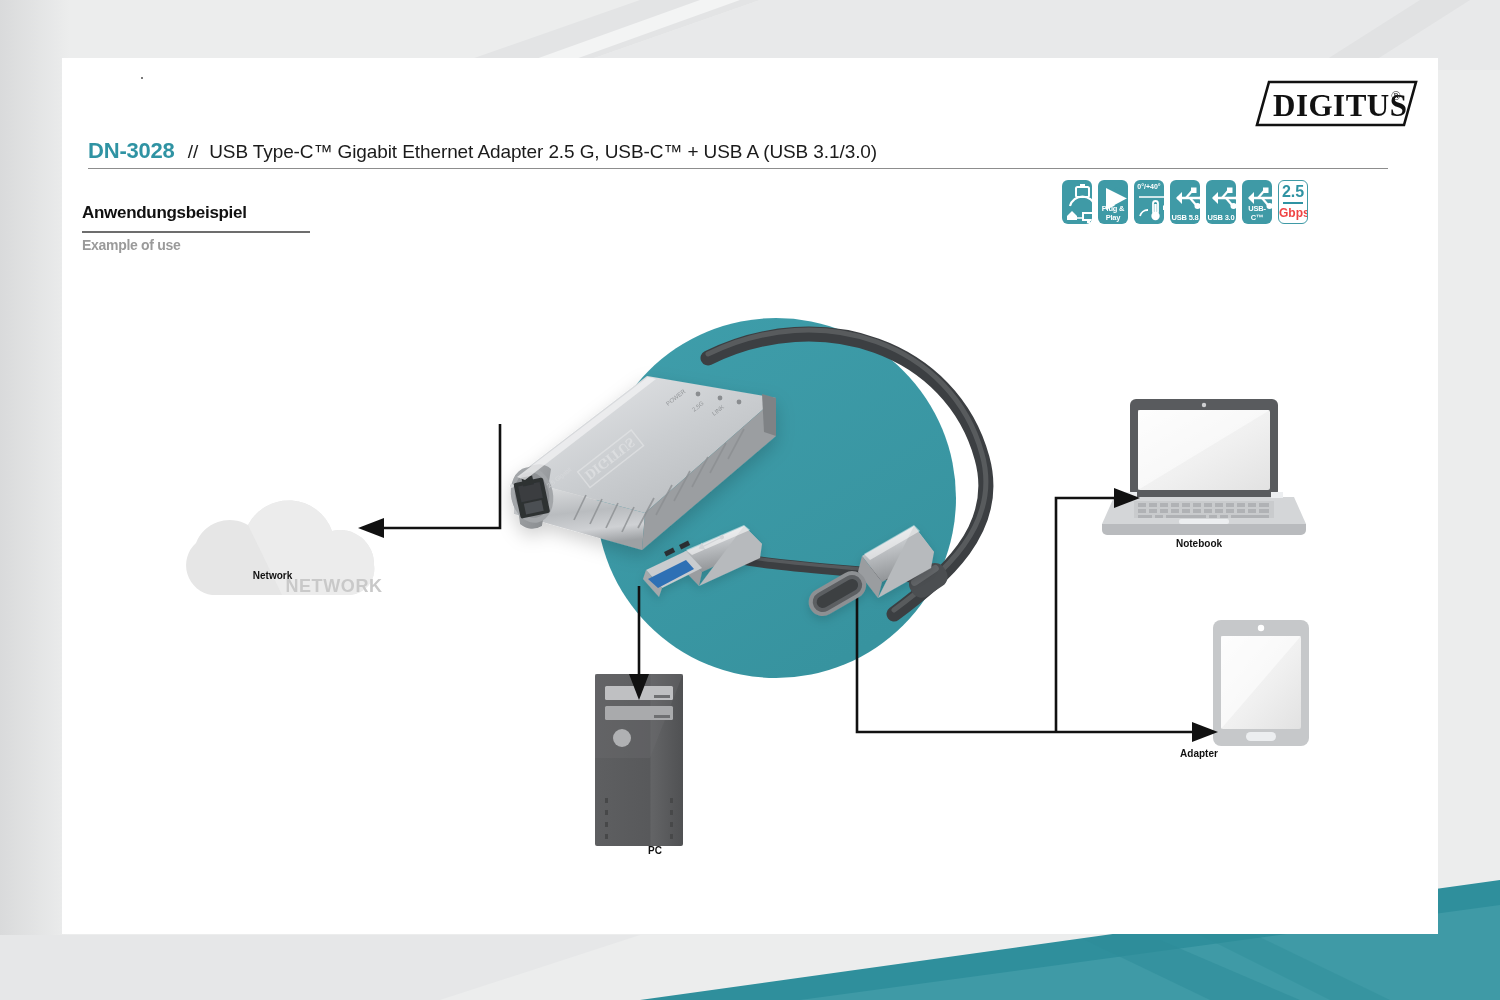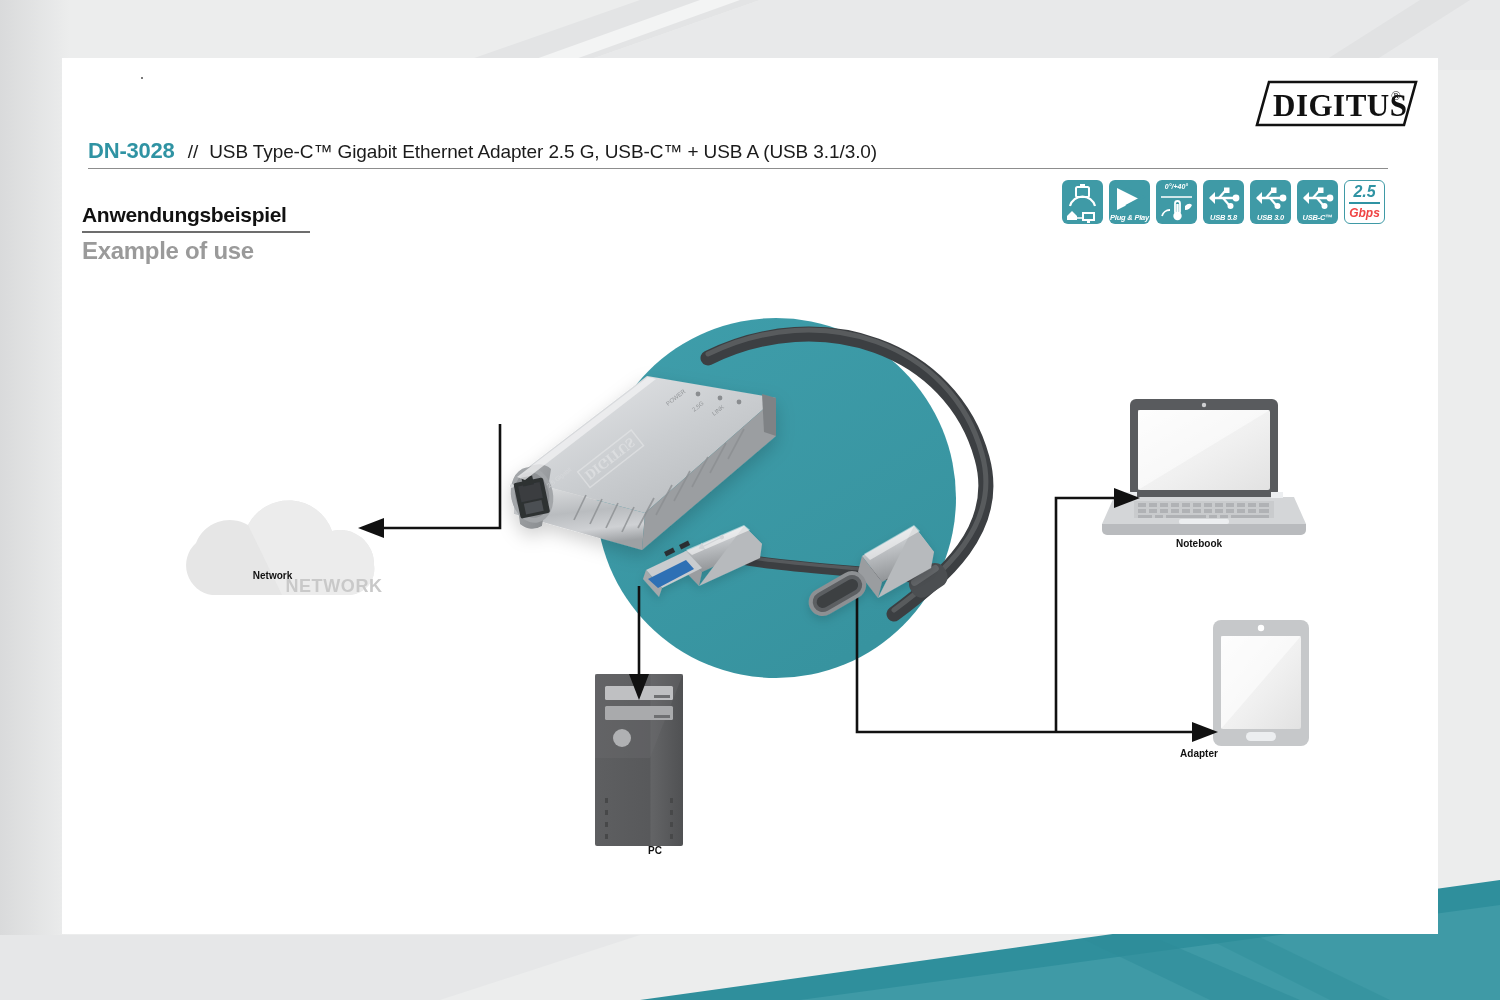--- a/index.html
+++ b/index.html
@@ -44,22 +44,22 @@
   .title-rule{
     position:absolute;left:88px;top:168px;width:1300px;height:1px;background:#8d8d8d;
   }
 
   
   .badges{
     position:absolute;left:1062px;top:180px;height:44px;
     display:flex;gap:6px;align-items:flex-start;
   }
   .badge{
-    width:41px;height:44px;border-radius:6px;background:#3f9aa6;
-    position:relative;overflow:hidden;flex:0 0 auto;font-style:italic;
+    width:30px;height:44px;border-radius:6px;background:#3f9aa6;
+    position:relative;overflow:hidden;flex:0 0 auto;
   }
   .badge.white{background:#ffffff;border:1px solid #3f9aa6;box-sizing:border-box;}
   .badge svg{display:block;position:absolute;left:0;top:0;}
   .badge .blabel{
     position:absolute;left:0;right:0;bottom:2px;text-align:center;
     color:#ffffff;font-size:7.5px;font-weight:bold;letter-spacing:-0.2px;
     font-family:"Liberation Sans", sans-serif;
   }
   .badge .bnum{
     position:absolute;left:0;right:0;top:2px;text-align:center;
@@ -73,26 +73,26 @@
     position:absolute;left:4px;right:4px;top:21px;height:2px;background:#2f93a3;
   }
   .badge .btemp{
     position:absolute;left:0;right:0;top:3px;text-align:center;
     color:#ffffff;font-size:7px;font-weight:bold;
   }
 
   
   .h-de{
     position:absolute;left:82px;top:203px;
-    font-size:21px;font-weight:bold;color:#111;letter-spacing:-0.3px;
+    font-size:17px;font-weight:bold;color:#111;letter-spacing:-0.3px;
   }
   .h-de-rule{position:absolute;left:82px;top:231px;width:228px;height:2px;background:#6d6d6d;}
   .h-en{
     position:absolute;left:82px;top:237px;
-    font-size:24px;font-weight:bold;color:#9a9a9a;letter-spacing:-0.3px;
+    font-size:14px;font-weight:bold;color:#9a9a9a;letter-spacing:-0.3px;
   }
 
   
   .diagram{position:absolute;left:62px;top:58px;width:1376px;height:876px;}
   .diagram svg{display:block;}
 
   .dot{position:absolute;left:141px;top:77px;width:2px;height:2px;background:#7a7a7a;}
 
   
   .dev-label{

